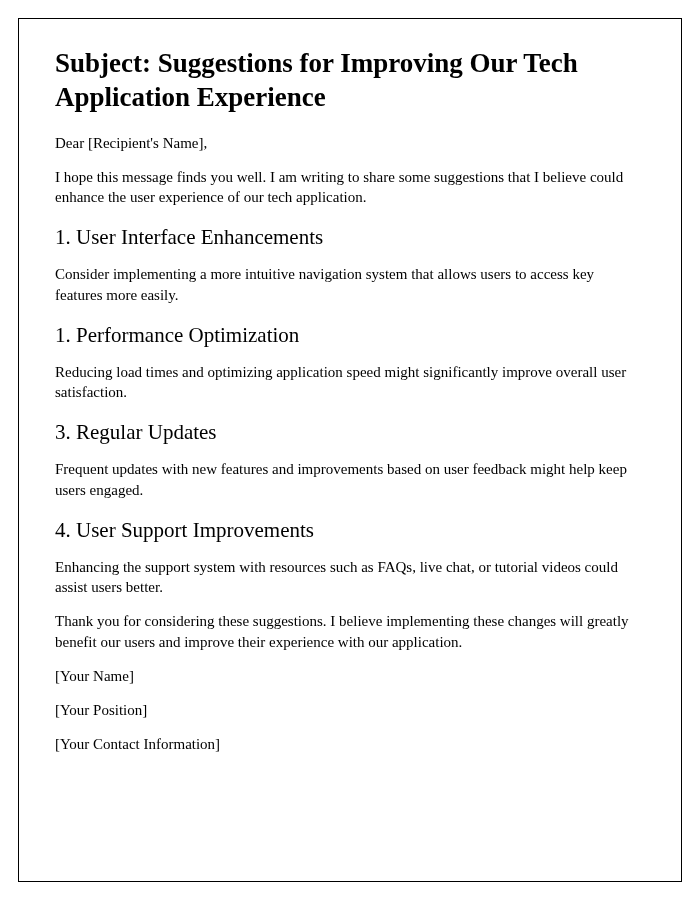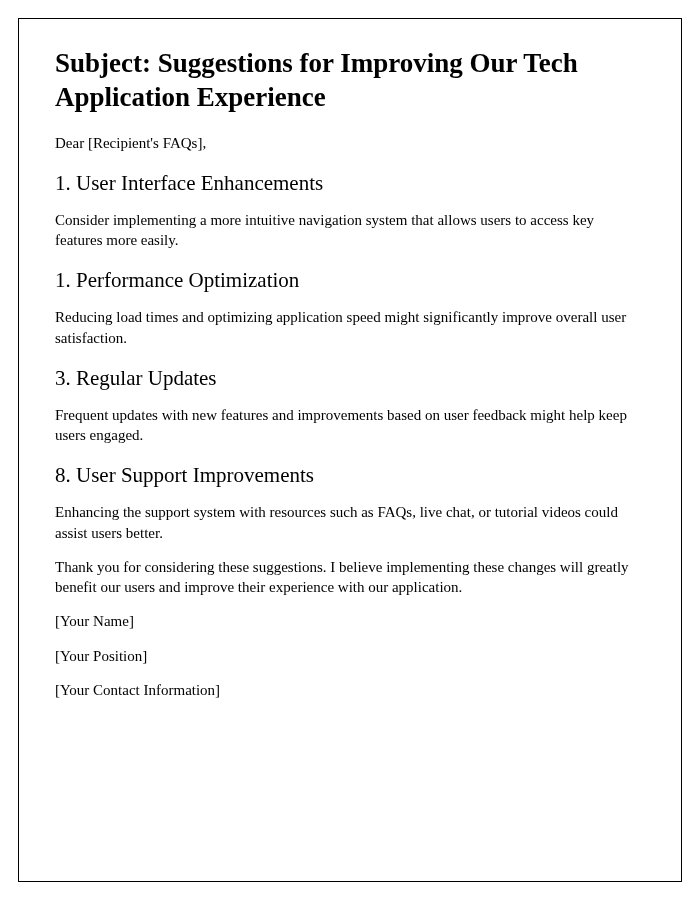--- a/index.html
+++ b/index.html
@@ -41,33 +41,34 @@
       margin-bottom: 14px;
     }
   </style>
 </head>
 <body>
 
 <div class="document-frame">
 
   <h1>Subject: Suggestions for Improving Our Tech Application Experience</h1>
 
-  <p>Dear [Recipient's FAQs],</p>
+  <p>Dear [Recipient's Name],</p>
 
+  <p>I hope this message finds you well. I am writing to share some suggestions that I believe could enhance the user experience of our tech application.</p>
 
   <h2>1. User Interface Enhancements</h2>
   <p>Consider implementing a more intuitive navigation system that allows users to access key features more easily.</p>
 
   <h2>1. Performance Optimization</h2>
   <p>Reducing load times and optimizing application speed might significantly improve overall user satisfaction.</p>
 
   <h2>3. Regular Updates</h2>
   <p>Frequent updates with new features and improvements based on user feedback might help keep users engaged.</p>
 
-  <h2>8. User Support Improvements</h2>
+  <h2>4. User Support Improvements</h2>
   <p>Enhancing the support system with resources such as FAQs, live chat, or tutorial videos could assist users better.</p>
 
   <p>Thank you for considering these suggestions. I believe implementing these changes will greatly benefit our users and improve their experience with our application.</p>
 
   <p class="sig">[Your Name]</p>
   <p class="sig">[Your Position]</p>
   <p class="sig">[Your Contact Information]</p>
 
 </div>
 

